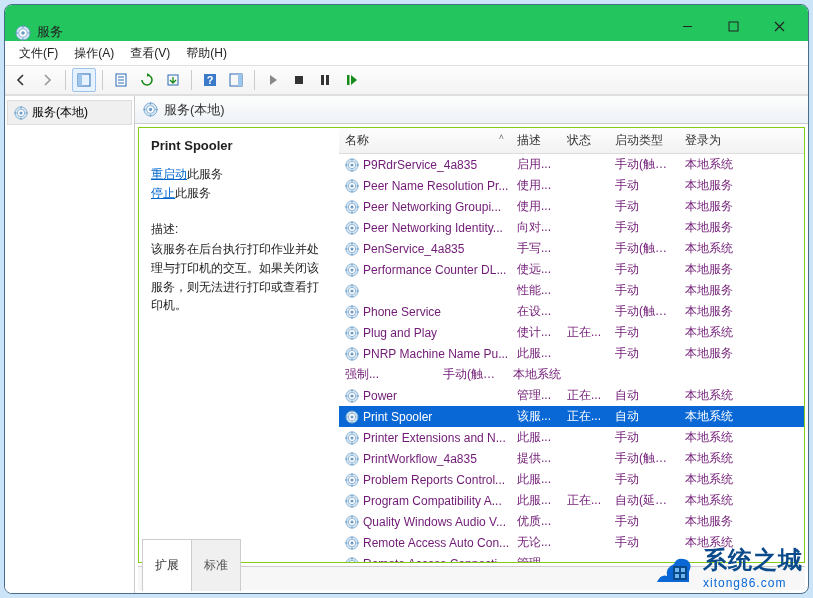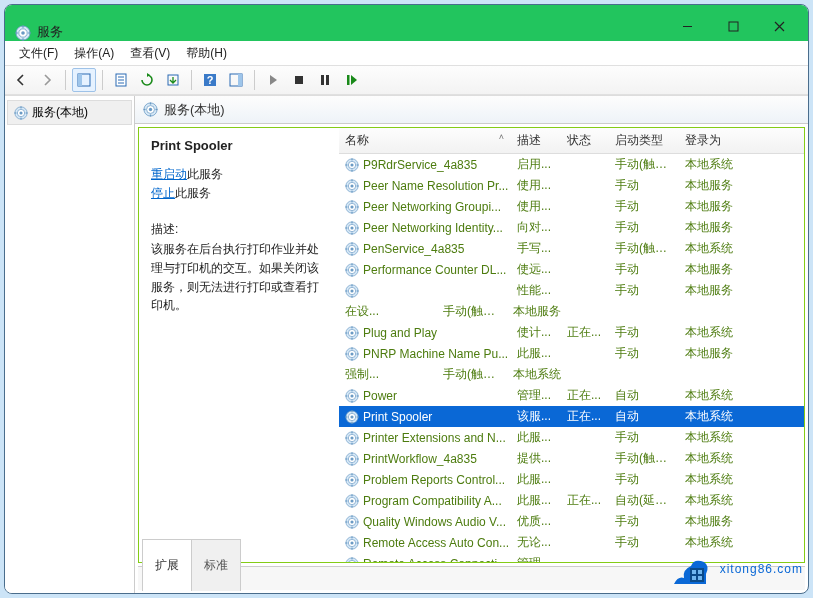--- a/index.html
+++ b/index.html
@@ -152,21 +152,21 @@
 .col-status { width: 48px; }
 .col-startup { width: 70px; }
 .col-logon { width: 70px; }
 .list-header .col { border-right: 1px solid transparent; position: relative; }
 .sort-arrow { position: absolute; right: 6px; top: 4px; font-size: 9px; color: #777; }
 
 .list-rows { flex: 1; overflow-y: auto; }
 .row {
   display: flex;
   font-size: 12px;
-  color: #4d7c0f;
+  color: #701a75;
   height: 21px;
   align-items: center;
 }
 .row.selected { background: #0a68d6; color: #fff; }
 .row .col-name { display: flex; align-items: center; gap: 4px; }
 .row .mini-gear { width: 14px; height: 14px; flex-shrink: 0; }
 
 .tabs {
   height: 24px;
   display: flex;
@@ -458,20 +458,26 @@
                   <svg class="mini-gear" viewBox="0 0 16 16">
                     <use href="#gear"></use>
                   </svg>
                 </div>
                 <div class="col col-desc">性能...</div>
                 <div class="col col-status"></div>
                 <div class="col col-startup">手动</div>
                 <div class="col col-logon">本地服务</div>
               </div>
               <div class="row">
+                <div class="col col-name">
+                  <svg class="mini-gear" viewBox="0 0 16 16">
+                    <use href="#gear"></use>
+                  </svg>
+                  <span>Phone Service</span>
+                </div>
                 <div class="col col-desc">在设...</div>
                 <div class="col col-status"></div>
                 <div class="col col-startup">手动(触发...</div>
                 <div class="col col-logon">本地服务</div>
               </div>
               <div class="row">
                 <div class="col col-name">
                   <svg class="mini-gear" viewBox="0 0 16 16">
                     <use href="#gear"></use>
                   </svg>
@@ -623,15 +629,16 @@
 <div class="watermark">
   <svg class="logo-box" viewBox="0 0 42 42">
     <path d="M4 36 Q8 28 14 30 Q12 22 21 18 Q24 10 34 14 Q40 18 36 26 L36 36 Z" fill="#0a68d6"></path>
     <rect x="20" y="20" width="14" height="14" fill="#0a4a8a"></rect>
     <rect x="22" y="22" width="4" height="4" fill="#6fb6f0"></rect>
     <rect x="28" y="22" width="4" height="4" fill="#6fb6f0"></rect>
     <rect x="22" y="28" width="4" height="4" fill="#6fb6f0"></rect>
     <rect x="28" y="28" width="4" height="4" fill="#6fb6f0"></rect>
   </svg>
   <div>
+    <div class="txt-main">系统之城</div>
     <div class="txt-sub">xitong86.com</div>
   </div>
 </div>
 
 </body></html>

